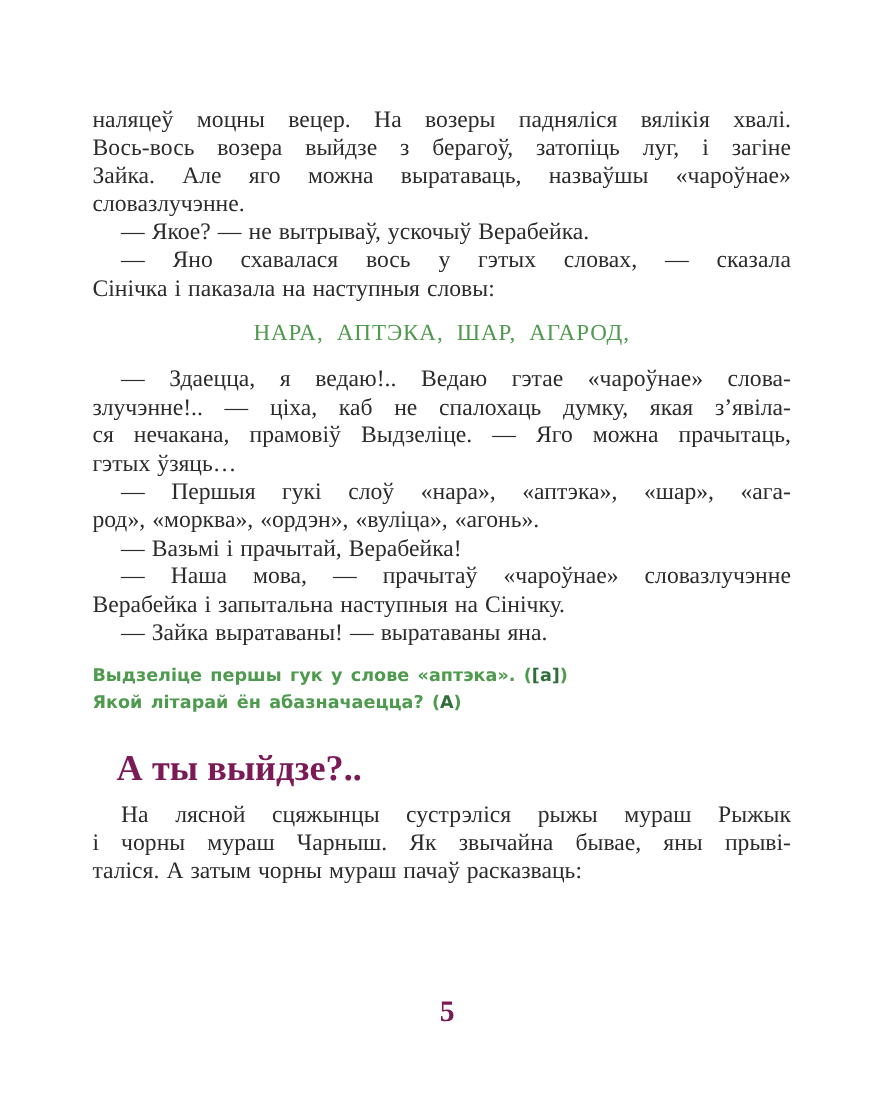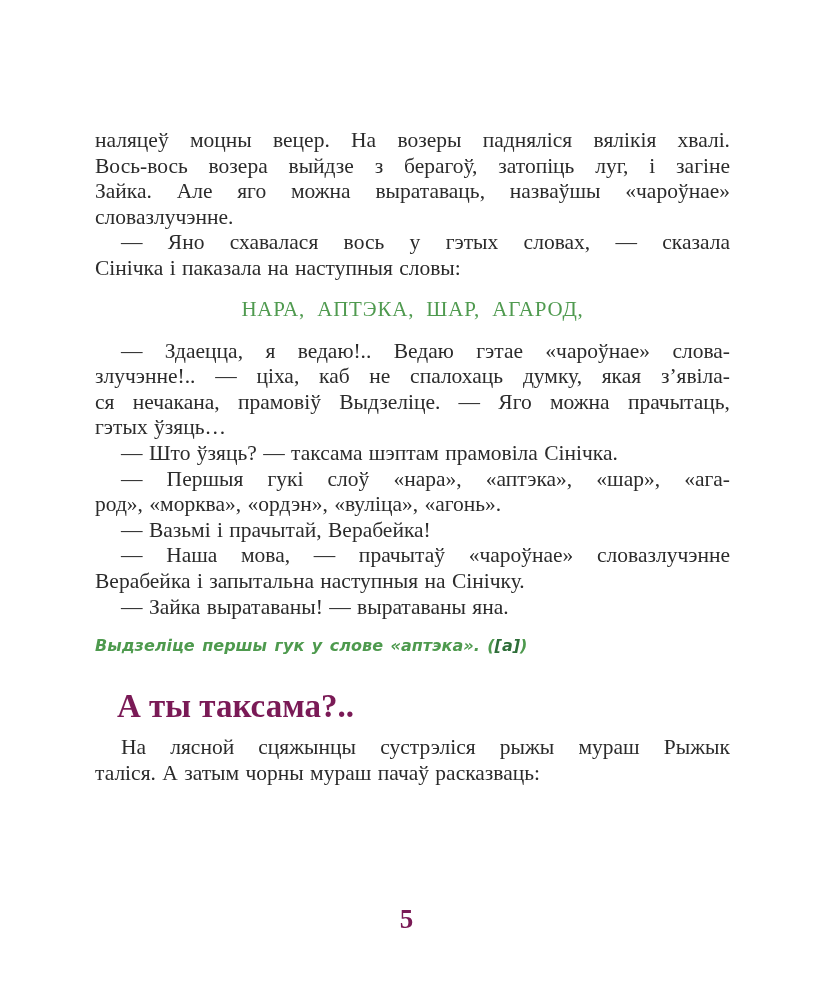--- a/index.html
+++ b/index.html
@@ -8,28 +8,27 @@
       background: #ffffff;
     }
     body {
       width: 813px;
       height: 1001px;
       position: relative;
       overflow: hidden;
     }
     .page {
       position: absolute;
-      left: 95px;
+      left: 84px;
       top: 96px;
       width: 635px;
       font-family: "Liberation Serif", "DejaVu Serif", serif;
       font-size: 21.5px;
       line-height: 25.6px;
       color: #2b2b2b;
-      margin-top: 32px;
     }
     .p {
       margin: 0;
       text-align: justify;
       text-align-last: left;
       word-spacing: 1px;
     }
     .line {
       display: block;
       text-align: justify;
@@ -50,21 +49,20 @@
       margin: 11px 0 13px 0;
     }
     .task {
       font-family: "DejaVu Sans", "Liberation Sans", sans-serif;
       font-weight: bold;
       color: #4e9a4e;
       font-size: 16px;
       line-height: 25px;
       margin-top: 13px;
       word-spacing: 2px;
-      font-style: italic;
     }
     .task .ans { color: #2f6e3a; }
     .heading {
       font-family: "Liberation Serif", "DejaVu Serif", serif;
       font-weight: bold;
       color: #7a1a56;
       font-size: 33px;
       line-height: 40px;
       margin: 28px 0 9px 22px;
     }
@@ -85,40 +83,40 @@
 
 <div class="page">
 
   <div class="p">
     <span class="line">наляцеў моцны вецер. На возеры падняліся вялікія хвалі.</span>
     <span class="line">Вось-вось возера выйдзе з берагоў, затопіць луг, і загіне</span>
     <span class="line">Зайка. Але яго можна выратаваць, назваўшы «чароўнае»</span>
     <span class="line last">словазлучэнне.</span>
   </div>
 
+  <div class="p">
+    <span class="line last ind">— Якое? — не вытрываў, ускочыў Верабейка.</span>
+  </div>
 
   <div class="p">
     <span class="line ind">— Яно схавалася вось у гэтых словах, — сказала</span>
     <span class="line last">Сінічка і паказала на наступныя словы:</span>
   </div>
 
   <div class="words">
     <div>НАРА, АПТЭКА, ШАР, АГАРОД,</div>
   </div>
 
   <div class="p">
     <span class="line ind">— Здаецца, я ведаю!.. Ведаю гэтае «чароўнае» слова-</span>
     <span class="line">злучэнне!.. — ціха, каб не спалохаць думку, якая з’явіла-</span>
     <span class="line">ся нечакана, прамовіў Выдзеліце. — Яго можна прачытаць,</span>
     <span class="line last">гэтых ўзяць…</span>
   </div>
 
-  <div class="p">
-    <span class="line last ind">— Што ўзяць? — таксама шэптам прамовіла Сінічка.</span>
-  </div>
 
   <div class="p">
     <span class="line ind">— Першыя гукі слоў «нара», «аптэка», «шар», «ага-</span>
     <span class="line last">род», «морква», «ордэн», «вуліца», «агонь».</span>
   </div>
 
   <div class="p">
     <span class="line last ind">— Вазьмі і прачытай, Верабейка!</span>
   </div>
 
@@ -128,24 +126,28 @@
   </div>
 
   <div class="p">
     <span class="line last ind">— Зайка выратаваны! — выратаваны яна.</span>
   </div>
 
   <div class="task">
     <div>
       <span>Выдзеліце першы гук у слове «аптэка».</span><span> (</span><span class="ans">[а]</span><span>)</span>
     </div>
+    <div>
+      <span>Якой літарай ён абазначаецца?</span><span> (</span><span class="ans">А</span><span>)</span>
+    </div>
   </div>
 
-  <div class="heading">А ты таксама?..</div>
+  <div class="heading">А ты выйдзе?..</div>
 
   <div class="p">
     <span class="line ind">На лясной сцяжынцы сустрэліся рыжы мураш Рыжык</span>
+    <span class="line">і чорны мураш Чарныш. Як звычайна бывае, яны прыві-</span>
     <span class="line last">таліся. А затым чорны мураш пачаў расказваць:</span>
   </div>
 
 </div>
 
 <div class="pagenum">5</div>
 
 </body></html>

